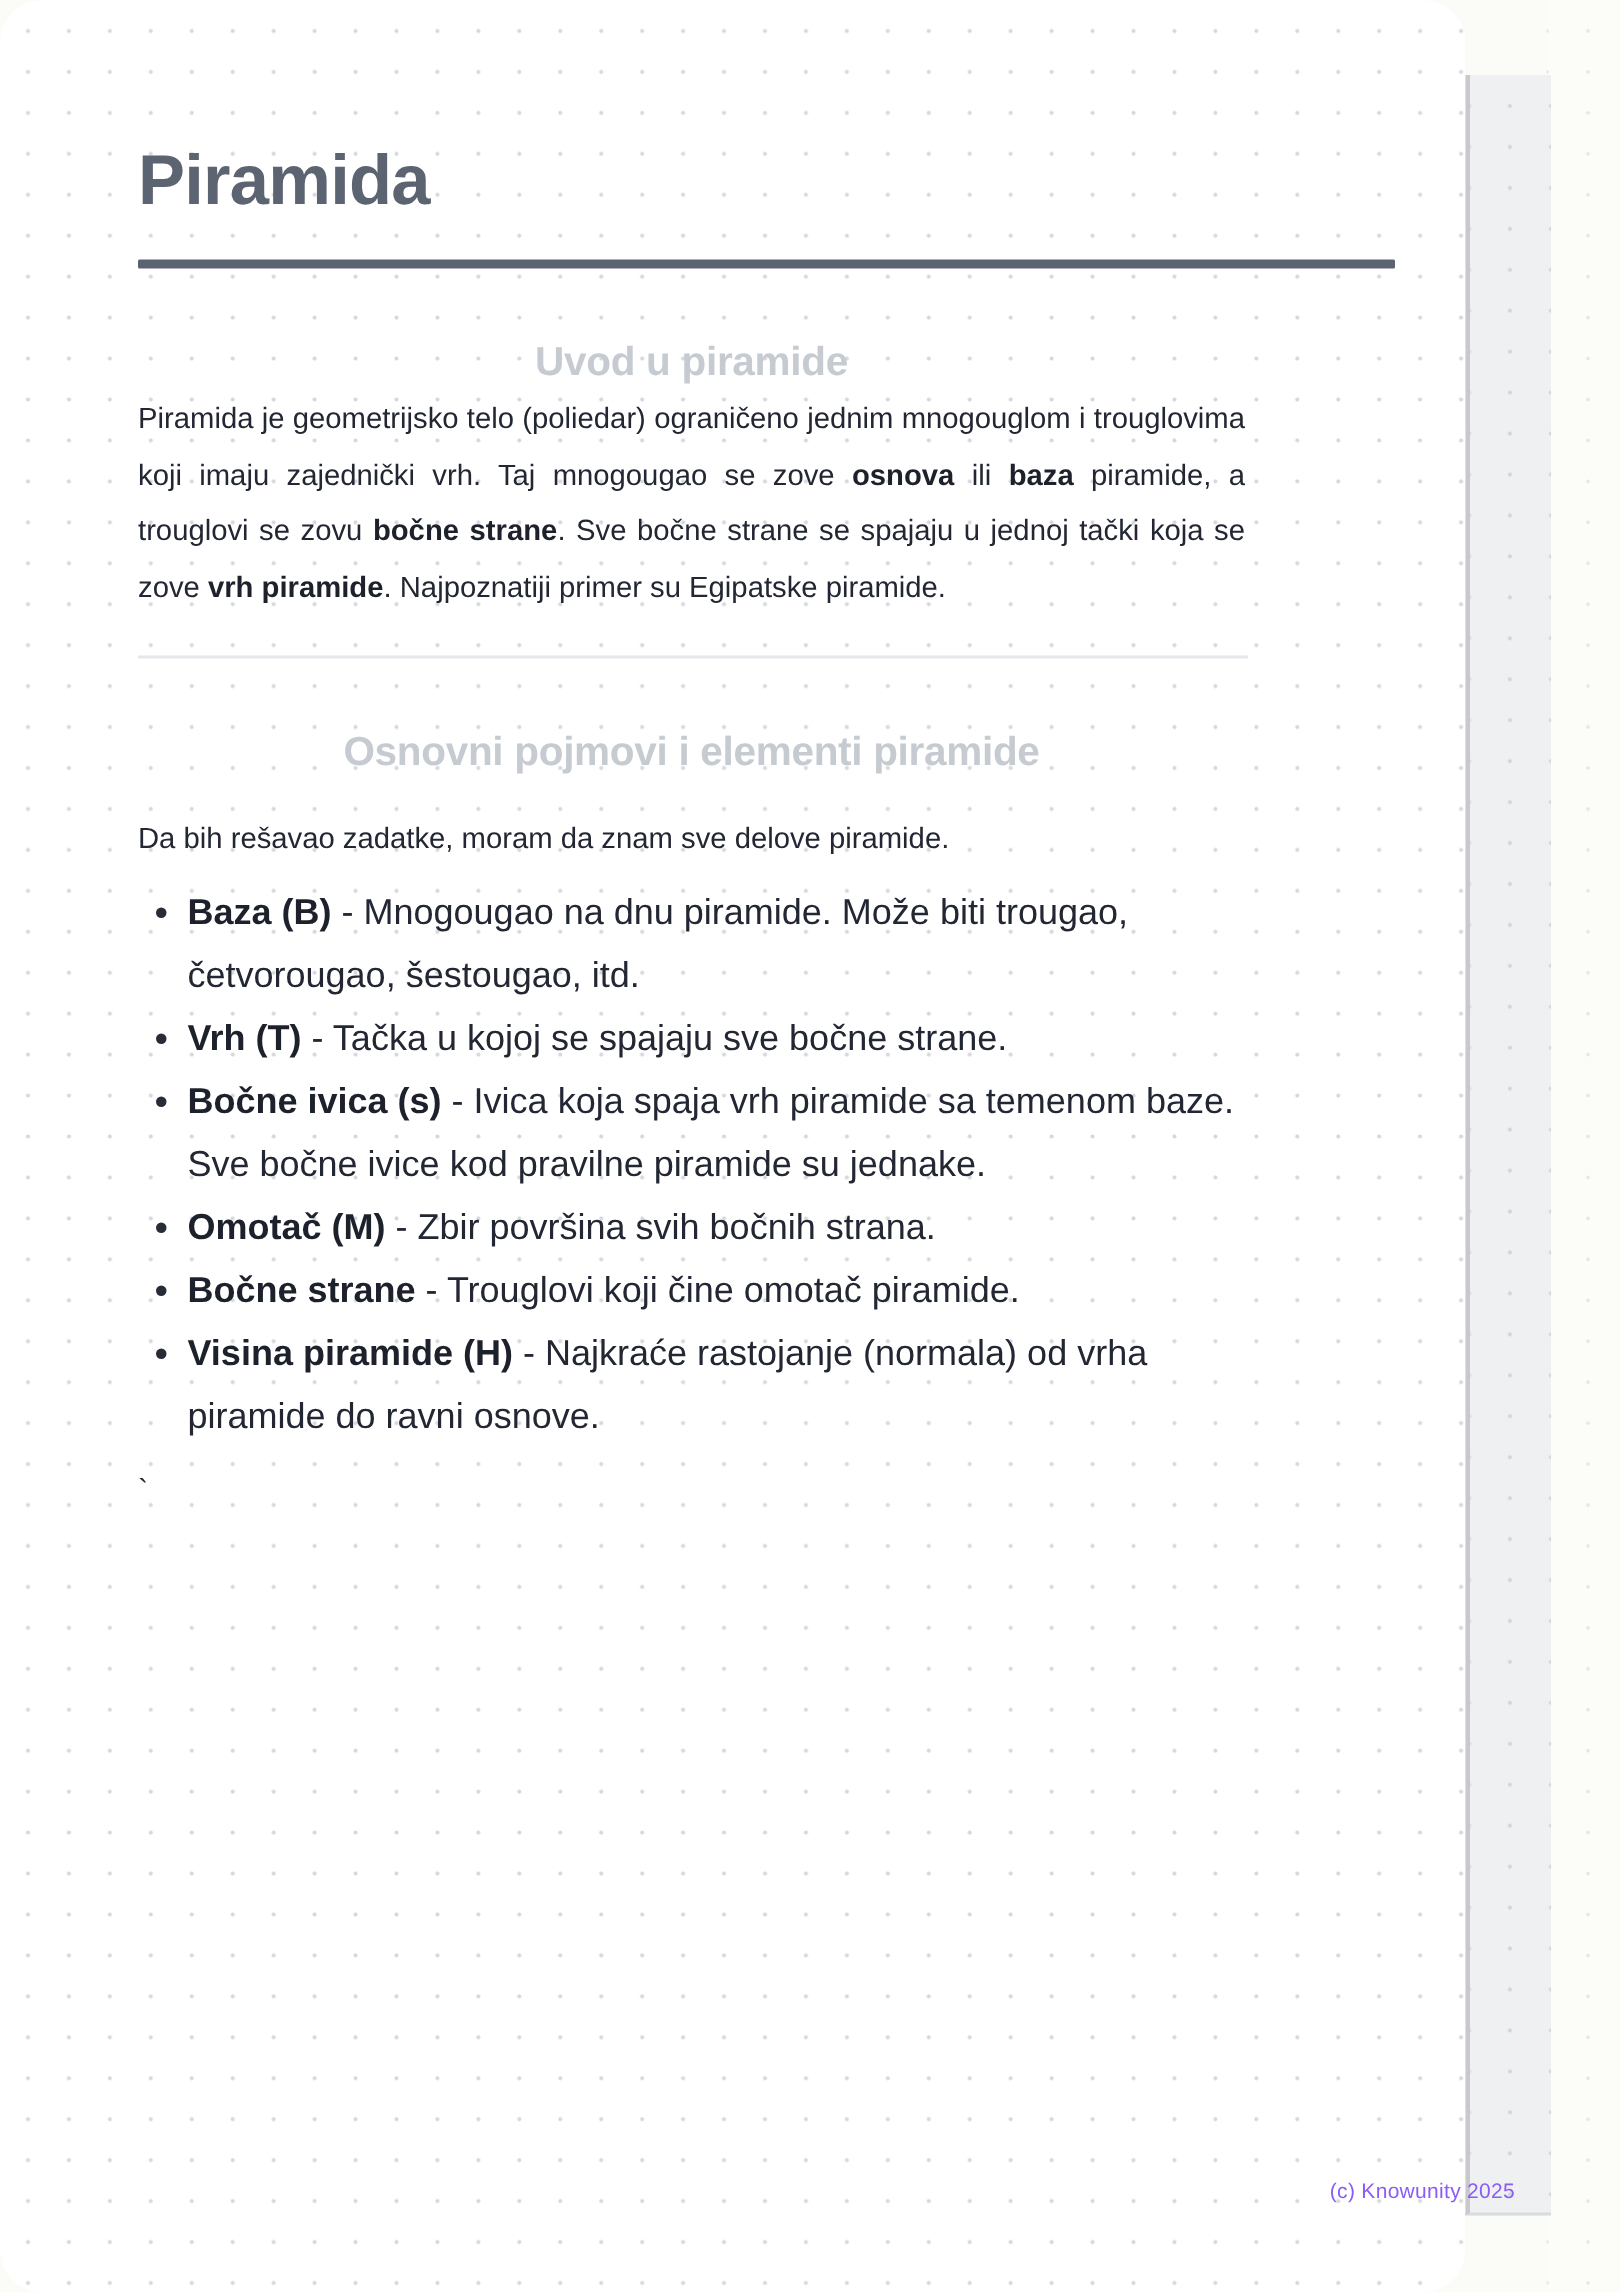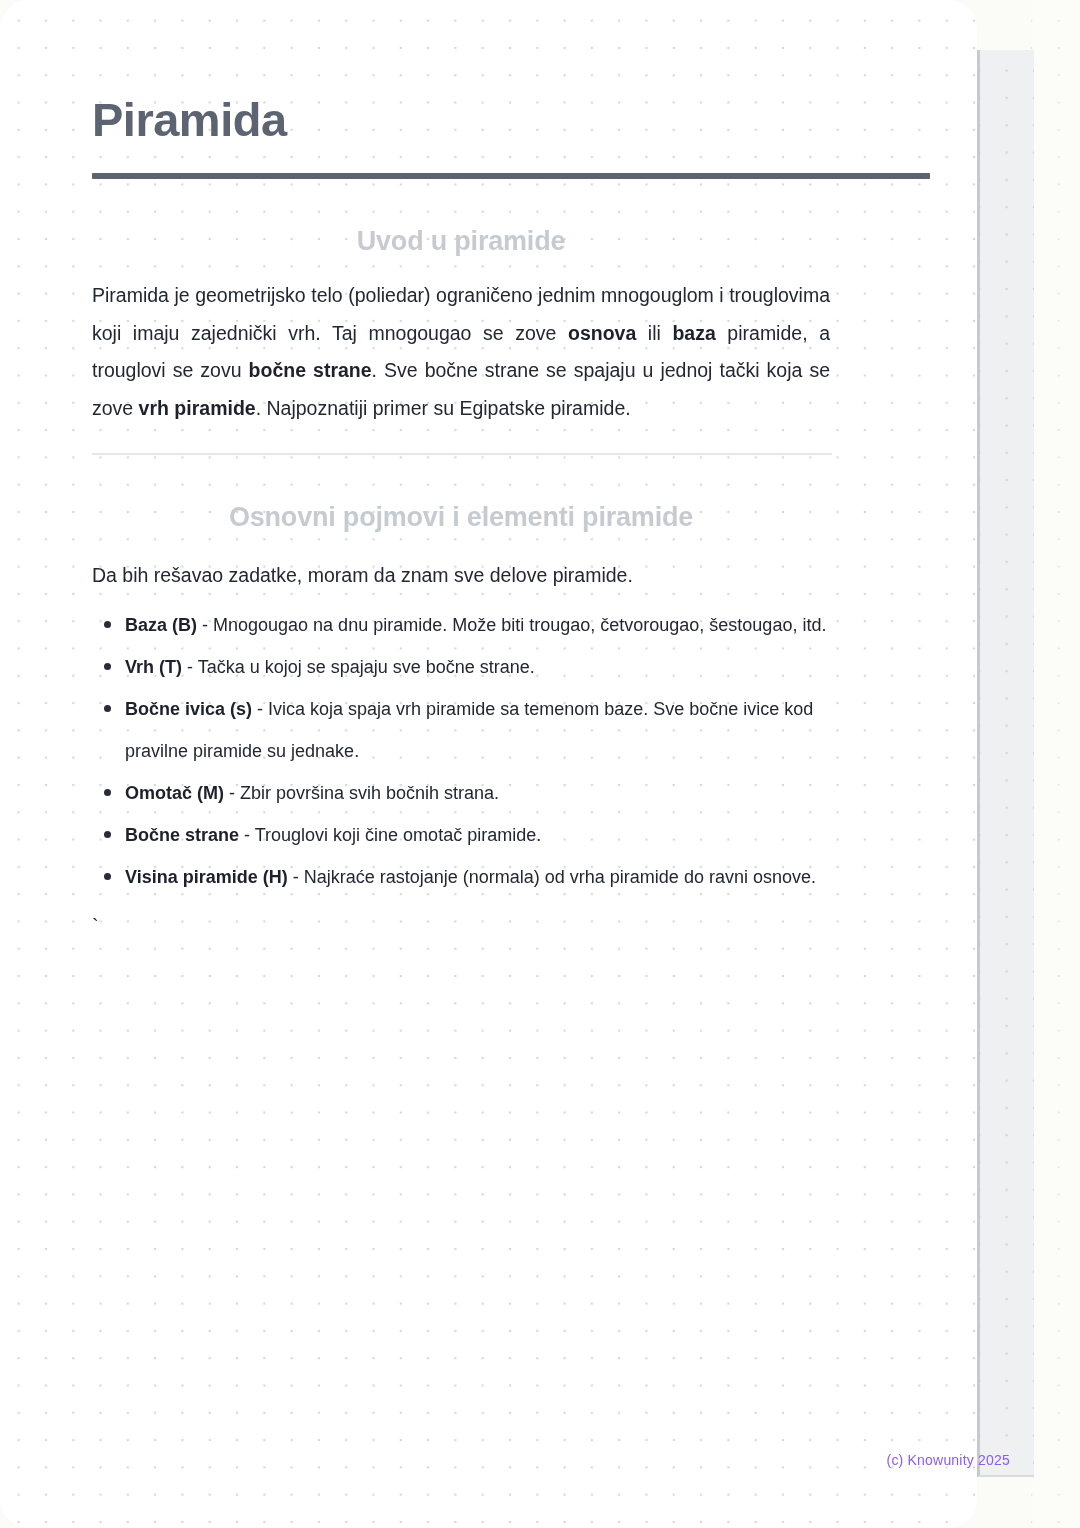--- a/index.html
+++ b/index.html
@@ -80,21 +80,21 @@
     margin: 46px 0 0;
     font-size: 27px;
     font-weight: bold;
     line-height: 1.2;
     letter-spacing: -0.2px;
     color: #c6cbd2;
     text-align: center;
   }
 
   .intro-paragraph {
-    margin: 20px 0 0;
+    margin: 4px 0 0;
     font-size: 19.5px;
     line-height: 37.5px;
     text-align: justify;
     color: #222733;
   }
   .intro-paragraph strong, .concepts-list strong {
     font-weight: bold;
     color: #1d212b;
   }
 
@@ -110,21 +110,21 @@
     margin: 26px 0 10px;
     font-size: 19.5px;
     line-height: 30px;
     color: #222733;
   }
 
   .concepts-list {
     margin: 14px 0 0;
     padding: 0 0 0 33px;
     list-style: none;
-    font-size: 18px;
+    font-size: 24px;
     line-height: 42px;
     color: #222733;
   }
   .concepts-list li {
     position: relative;
   }
   .concepts-list li::before {
     content: "";
     position: absolute;
     left: -21px;

